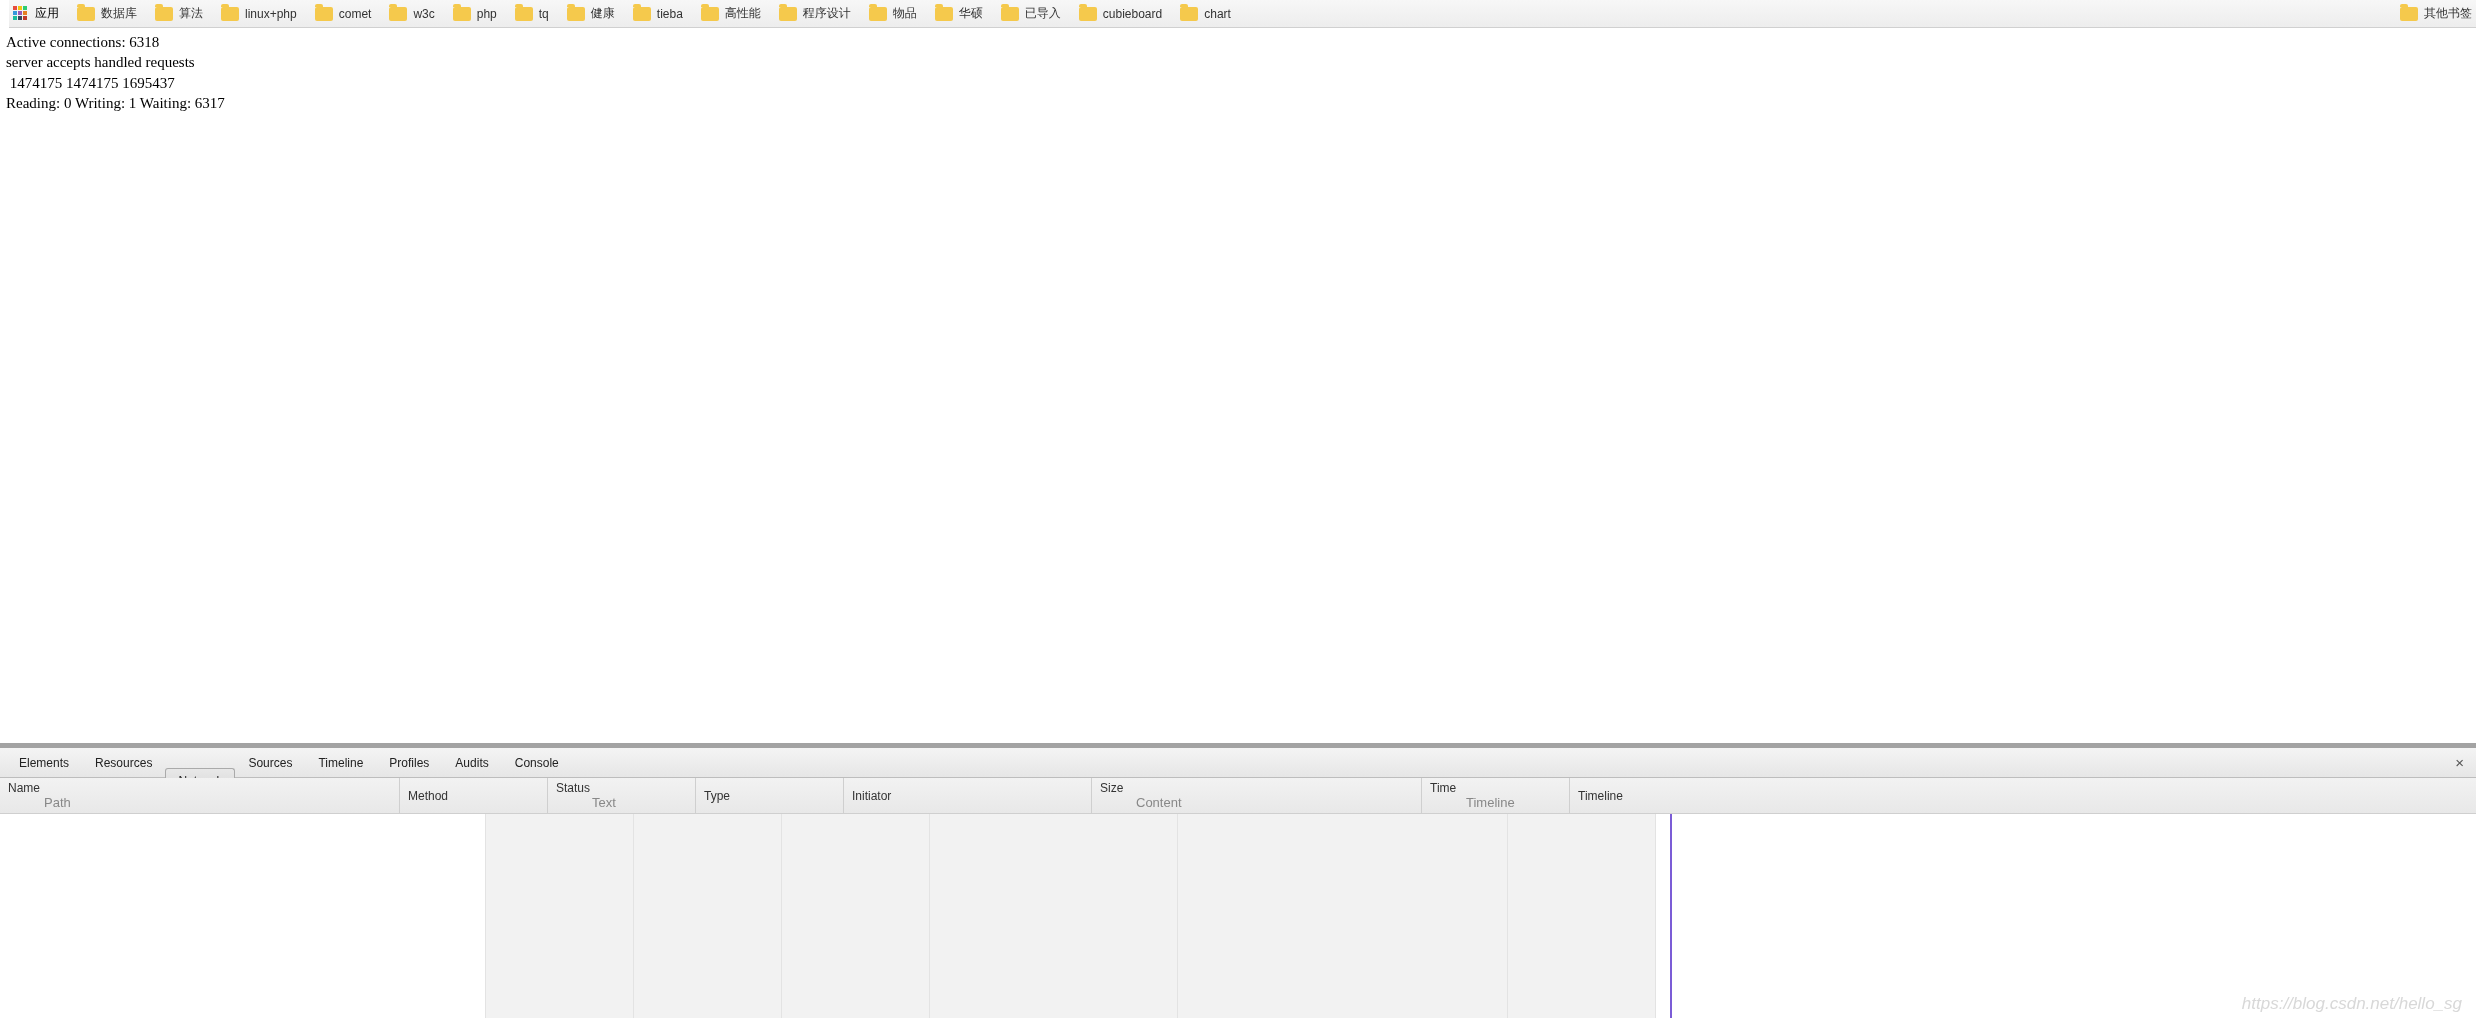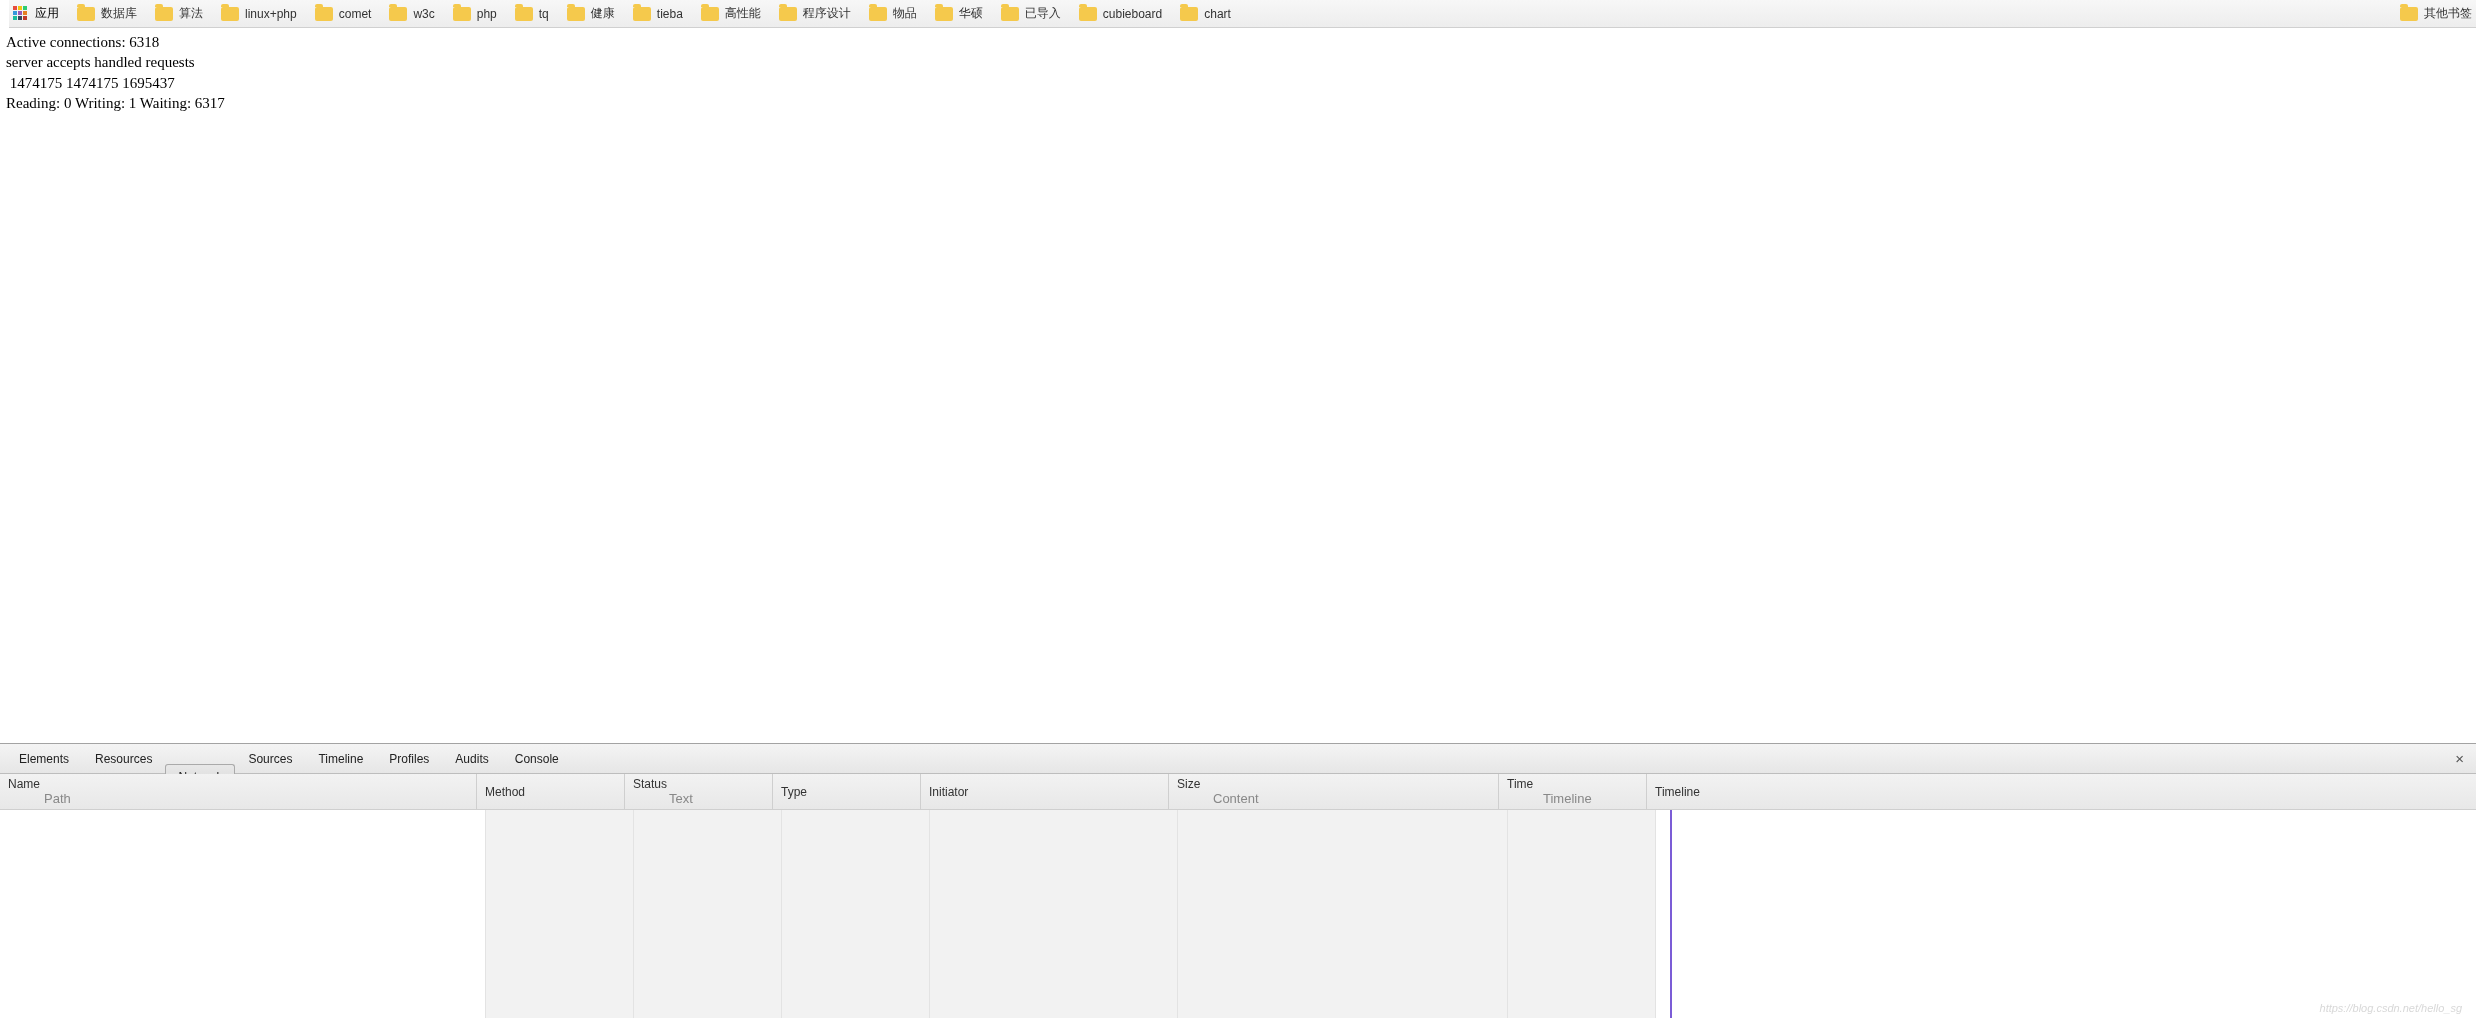--- a/index.html
+++ b/index.html
@@ -60,21 +60,21 @@
     .page-content {
       flex: 1;
       padding: 4px 6px;
       font-family: Liberation Serif, serif;
       font-size: 15px;
       line-height: 1.35;
       white-space: pre;
       color: #000;
     }
     .devtools {
-      border-top: 1px solid #a3a3a3;
+      border-top: 5px solid #a3a3a3;
       background: #efefef;
       height: 275px;
       display: flex;
       flex-direction: column;
     }
     .devtools-tabs {
       display:flex;
       align-items:center;
       height: 30px;
       padding: 0 6px;
@@ -142,21 +142,21 @@
       position:absolute;
       top:0; bottom:0;
       left:14px;
       width:1px;
       border-left:2px solid #7b5cd6;
     }
     .watermark {
       position:absolute;
       right:14px; bottom:4px;
       color:#d8d8d8;
-      font-size:11px;
+      font-size:17px;
       font-style:italic;
       margin-left:17px;
     }
   </style>
 </head>
 <body>
 
 <div class="bookmarks-bar">
   <div class="apps-btn">
     <div class="apps-icon">
@@ -256,21 +256,21 @@
     <div class="devtools-tab">Sources</div>
     <div class="devtools-tab">Timeline</div>
     <div class="devtools-tab">Profiles</div>
     <div class="devtools-tab">Audits</div>
     <div class="devtools-tab">Console</div>
     <div class="close-btn">×</div>
   </div>
 
   <div class="network-grid">
     <div class="grid-header">
-      <div class="grid-col" style="width:477px">
+      <div class="grid-col" style="width:400px">
         <span>Name</span>
         <span class="sub">Path</span>
       </div>
       <div class="grid-col" style="width:148px">
         <span>Method</span>
       </div>
       <div class="grid-col" style="width:148px">
         <span>Status</span>
         <span class="sub">Text</span>
       </div>

